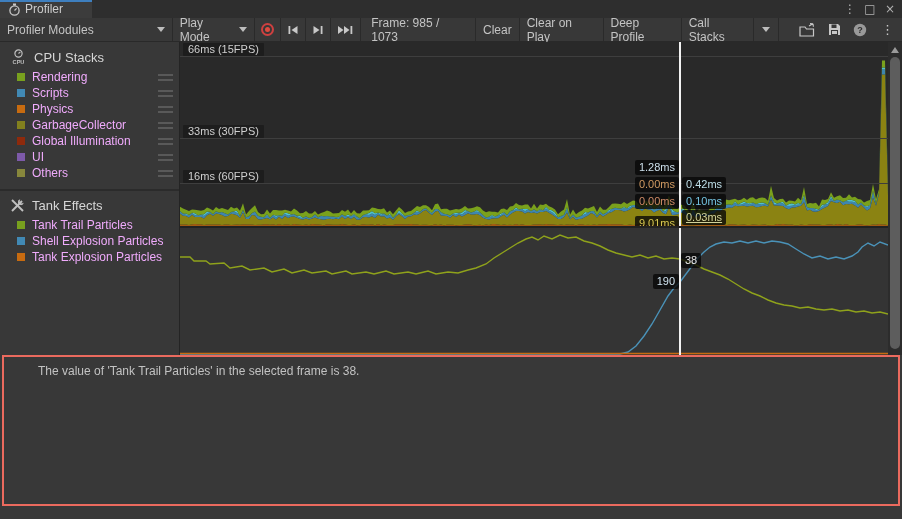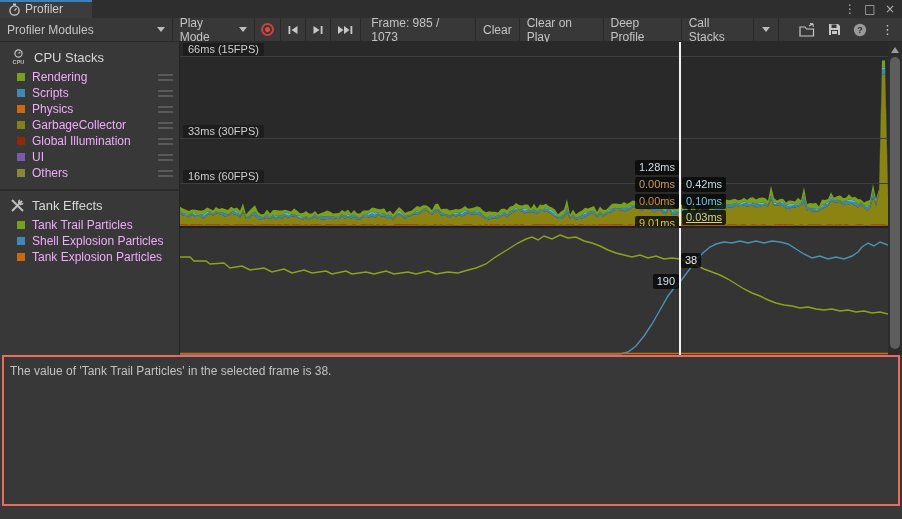--- a/index.html
+++ b/index.html
@@ -64,21 +64,21 @@
   .vscrollbar { position:absolute; top:42px; left:888px; width:14px; height:313px; background:#2c2c2c; }
   .sb-arrow { position:absolute; top:5px; left:3px; width:0; height:0;
               border-left:4px solid transparent; border-right:4px solid transparent;
               border-bottom:6px solid #9a9a9a; }
   .sb-thumb { position:absolute; top:15px; left:2px; width:10px; height:292px; background:#5d5d5d; border-radius:5px; }
 
   
   .status-panel { position:absolute; top:355px; left:0; width:902px; height:164px; background:#383838; }
   .status-border { position:absolute; top:0; left:2px; right:2px; bottom:13px; border:2px solid #eb6a5e;
                    background:#383838; }
-  .status-text { padding:7px 6px; font-size:12px; color:#c2c2c2; }
+  .status-text { padding:7px 6px; font-size:12px; color:#c2c2c2;margin-left:28px; }
 </style>
 </head>
 <body>
 
 <div class="window">
 
   <div class="titlebar">
     <div class="tab">
       <svg width="13" height="13" viewBox="0 0 13 13">
         <rect x="5" y="0.5" width="3" height="2" fill="#c8c8c8"></rect>

